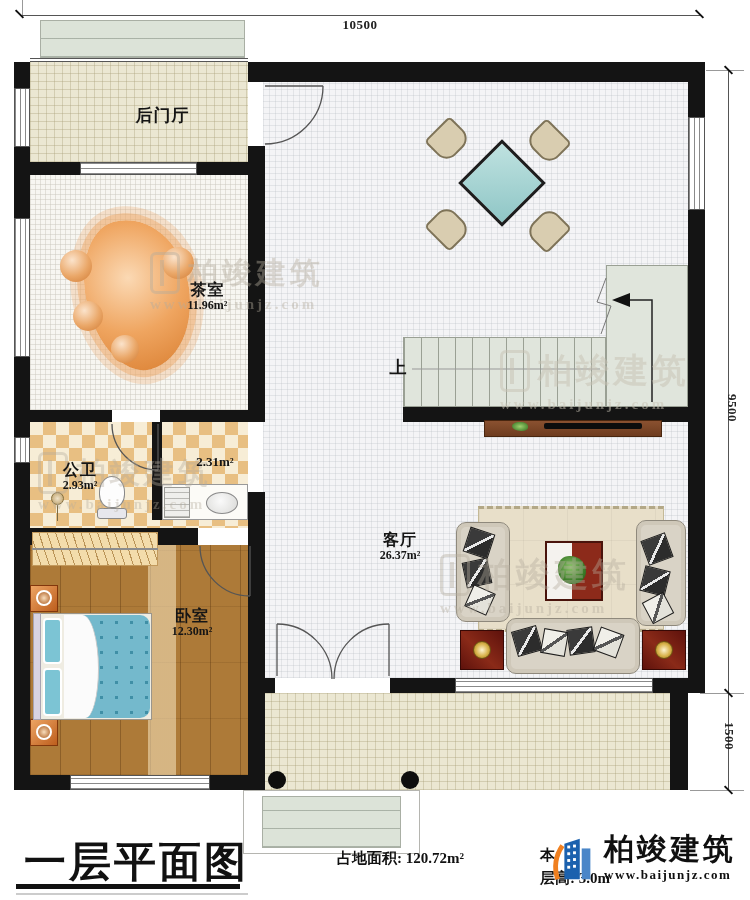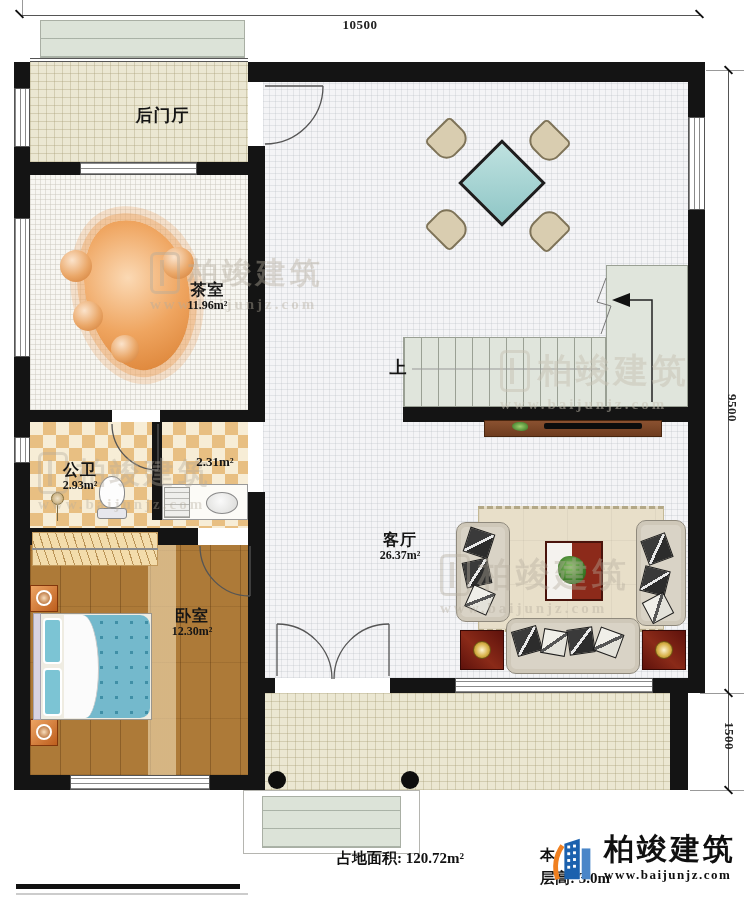--- a/index.html
+++ b/index.html
@@ -298,20 +298,21 @@
   <div class="lbl" style="left:152px;top:607px;width:80px;">
     <div class="nm">卧室</div>
     <div class="ar">12.30m²</div>
   </div>
   <div class="lbl" style="left:360px;top:520px;width:80px;margin-top:11px;">
     <div class="nm">客厅</div>
     <div class="ar">26.37m²</div>
   </div>
   <div class="lbl" style="left:386px;top:358px;width:24px;font-size:17px;">上</div>
 
+  <div class="tb-title" style="left:24px;top:834px;">一层平面图</div>
   <div class="tb-underline" style="left:16px;top:884px;width:224px;height:5px;"></div>
   <div class="tb-underline2" style="left:16px;top:893px;width:232px;height:2px;"></div>
   <div class="tb-line" style="left:337px;top:849px;">占地面积: 120.72m²</div>
   <div class="tb-line" style="left:540px;top:846px;">本</div>
   <div class="tb-line" style="left:540px;top:869px;">层高: 3.0m</div>
 
   <div class="brand" style="left:548px;top:834px;">
     <svg width="52" height="52" viewBox="0 0 54 54">
       <path d="M10 47 Q4 28 15 12" stroke="#f08020" stroke-width="5" fill="none"></path>
       <polygon points="17,10 33,5 33,47 17,47" fill="#1b61ae"></polygon>

